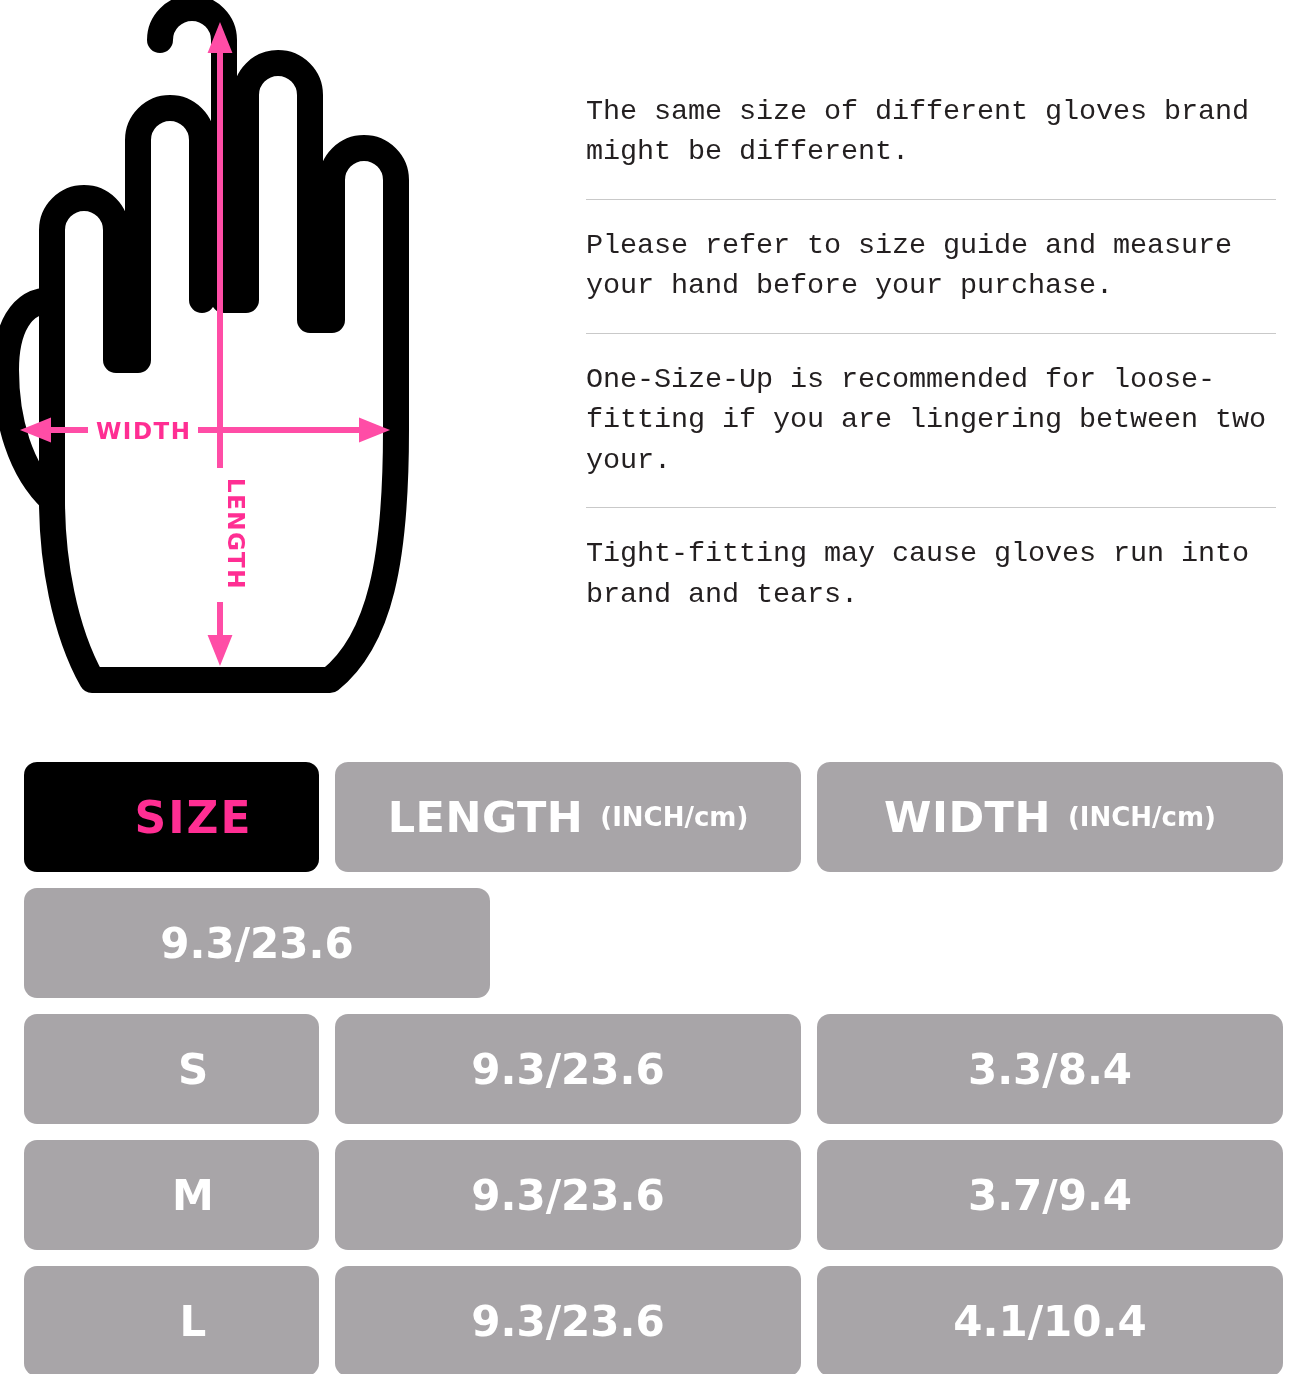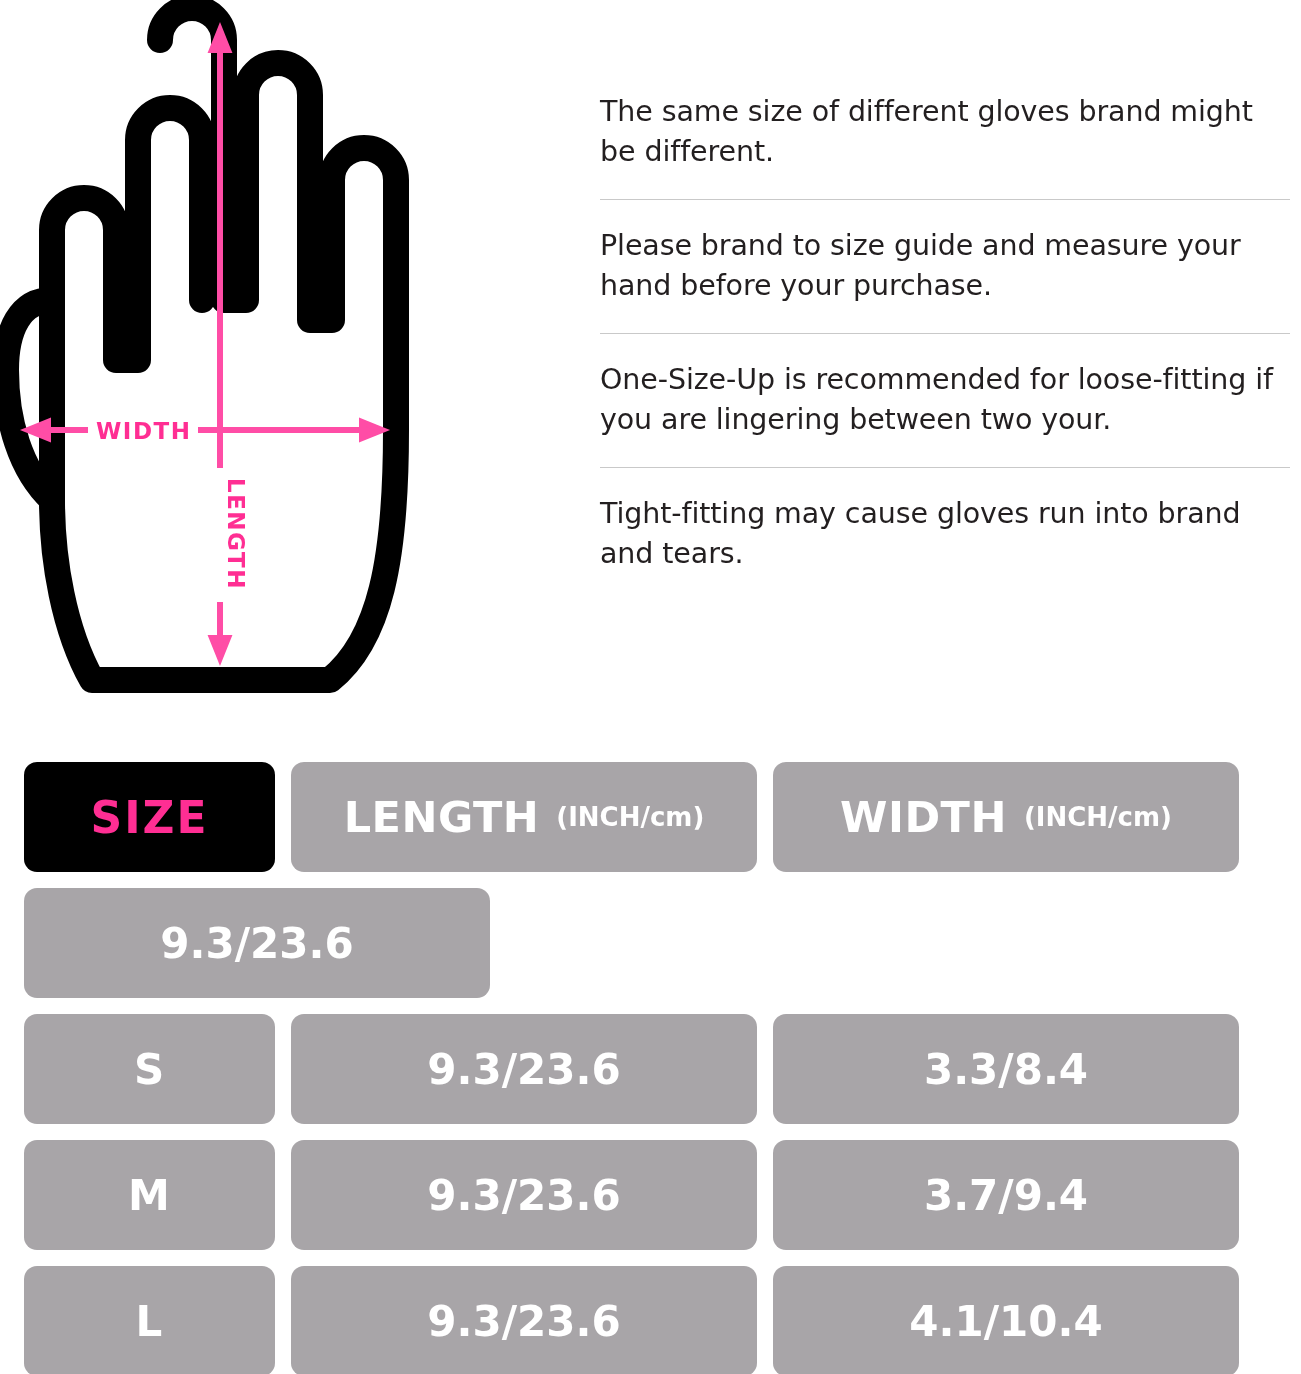--- a/index.html
+++ b/index.html
@@ -30,23 +30,24 @@
     top: 0px;
     width: 430px;
     height: 710px;
   }
   .hand-wrap svg {
     display: block;
   }
 
   .notes {
     position: absolute;
-    left: 600px;
+    left: 586px;
     top: 92px;
     width: 690px;
+    font-family: Liberation Mono, monospace;
   }
   .note-row {
     font-size: 28.5px;
     line-height: 1.42;
     color: #231f20;
     letter-spacing: -0.1px;
     padding: 0 0 26px 0;
   }
   .note-row + .note-row {
     border-top: 1.6px solid #c9c9c9;
@@ -73,20 +74,21 @@
     align-items: center;
     justify-content: center;
     color: #ffffff;
     font-size: 40px;
     font-weight: bold;
     letter-spacing: 0.5px;
   }
   .c-size {
     width: 251px;
     flex: none;
+    padding-left: 44px;
   }
   .c-len {
     width: 466px;
     flex: none;
   }
   .c-wid {
     width: 466px;
     flex: none;
   }
   .head .c-size {
@@ -170,21 +172,21 @@
         <polygon points="220,30 212,50 228,50"></polygon>
         <polygon points="220,658 212,638 228,638"></polygon>
       </g>
       <rect x="203" y="468" width="34" height="134" fill="#ffffff"></rect>
       <text x="228" y="478" font-family="DejaVu Sans, sans-serif" font-size="23" font-weight="bold" fill="#ff2e93" letter-spacing="1.5" transform="rotate(90 228 478)">LENGTH</text>
     </svg>
   </div>
 
   <div class="notes">
     <div class="note-row">The same size of different gloves brand might be different.</div>
-    <div class="note-row">Please brand to size guide and measure your hand before your purchase.</div>
+    <div class="note-row">Please refer to size guide and measure your hand before your purchase.</div>
     <div class="note-row">One-Size-Up is recommended for loose-fitting if you are lingering between two your.</div>
     <div class="note-row">Tight-fitting may cause gloves run into brand and tears.</div>
   </div>
 
 </div>
 
 <div class="table">
 
   <div class="trow head">
     <div class="cell c-size">

